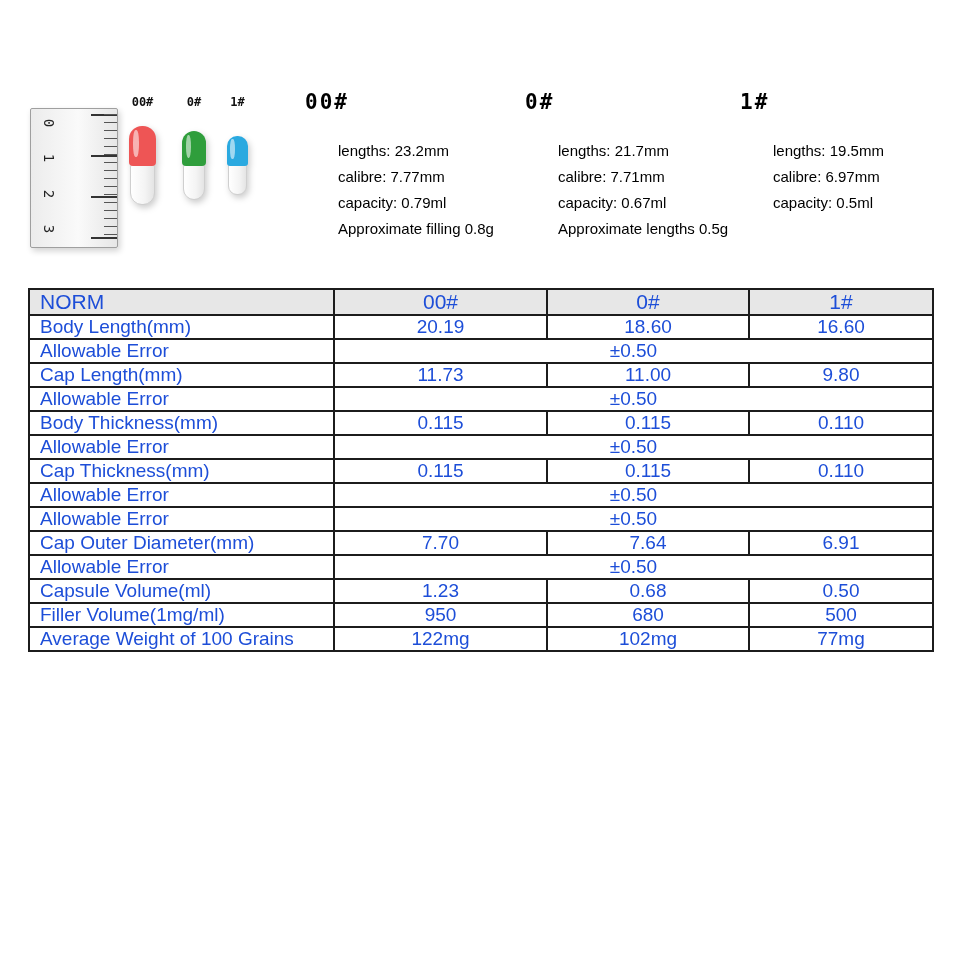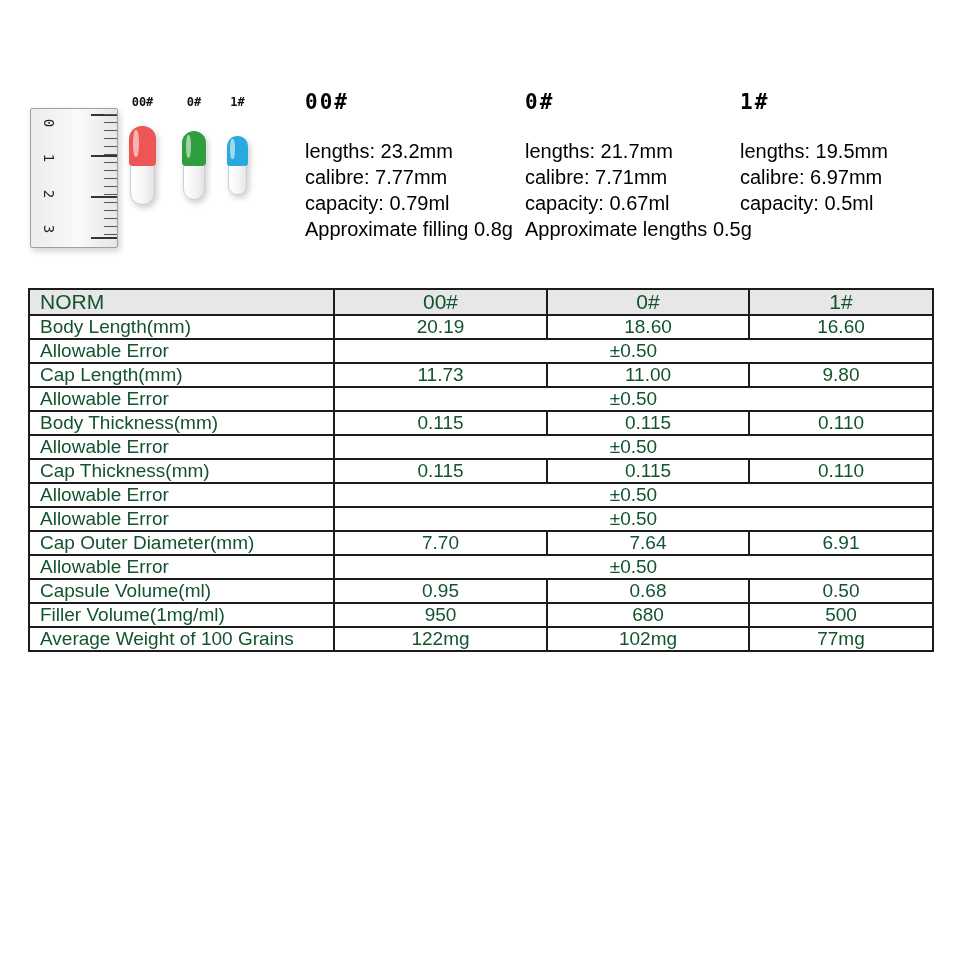--- a/index.html
+++ b/index.html
@@ -46,27 +46,27 @@
 
   .cap-1 { left:227px; top:95px; }
   .cap-1 .pill { margin-top:27px; }
   .cap-1 .pill-cap  { width:21px; height:30px; border-radius:10px 10px 3px 3px; }
   .cap-1 .pill-body { width:19px; height:32px; border-radius:3px 3px 9px 9px; margin-top:-3px; }
 
   .spec-col { position:absolute; top:90px; width:215px; }
   .spec-col-00 { left:305px; } .spec-col-0 { left:525px; } .spec-col-1 { left:740px; }
   .spec-title { font-family:"DejaVu Sans Mono", monospace; font-weight:bold;
                 font-size:21px; letter-spacing:2px; margin-bottom:24px; }
-  .spec-line  { font-size:20px; line-height:26px; white-space:nowrap; }
+  .spec-line  { font-size:15px; line-height:26px; white-space:nowrap;margin-left:33px; }
 
   
   .spec-table { position:absolute; left:28px; top:288px; width:904px;
                 border-collapse:collapse; table-layout:fixed; }
   .spec-table th, .spec-table td { border:2px solid #1c1c1c; height:20px;
-                font-size:19px; color:#14532d; background:#fff; }
+                font-size:19px; color:#1d4ed8; background:#fff; }
   .spec-table th { background:#e7e7e7; font-weight:normal; font-size:21px; }
   .c-label { text-align:left; padding-left:10px; }
   .c-val   { text-align:center; }
 </style>
 </head>
 <body>
 
 <div class="stage">
 
   <div class="hero">
@@ -193,21 +193,21 @@
       <td class="c-val">7.70</td>
       <td class="c-val">7.64</td>
       <td class="c-val">6.91</td>
     </tr>
     <tr>
       <td class="c-label">Allowable Error</td>
       <td class="c-val" colspan="3">±0.50</td>
     </tr>
     <tr>
       <td class="c-label">Capsule Volume(ml)</td>
-      <td class="c-val">0.95</td>
+      <td class="c-val">1.23</td>
       <td class="c-val">0.68</td>
       <td class="c-val">0.50</td>
     </tr>
     <tr>
       <td class="c-label">Filler Volume(1mg/ml)</td>
       <td class="c-val">950</td>
       <td class="c-val">680</td>
       <td class="c-val">500</td>
     </tr>
     <tr>

